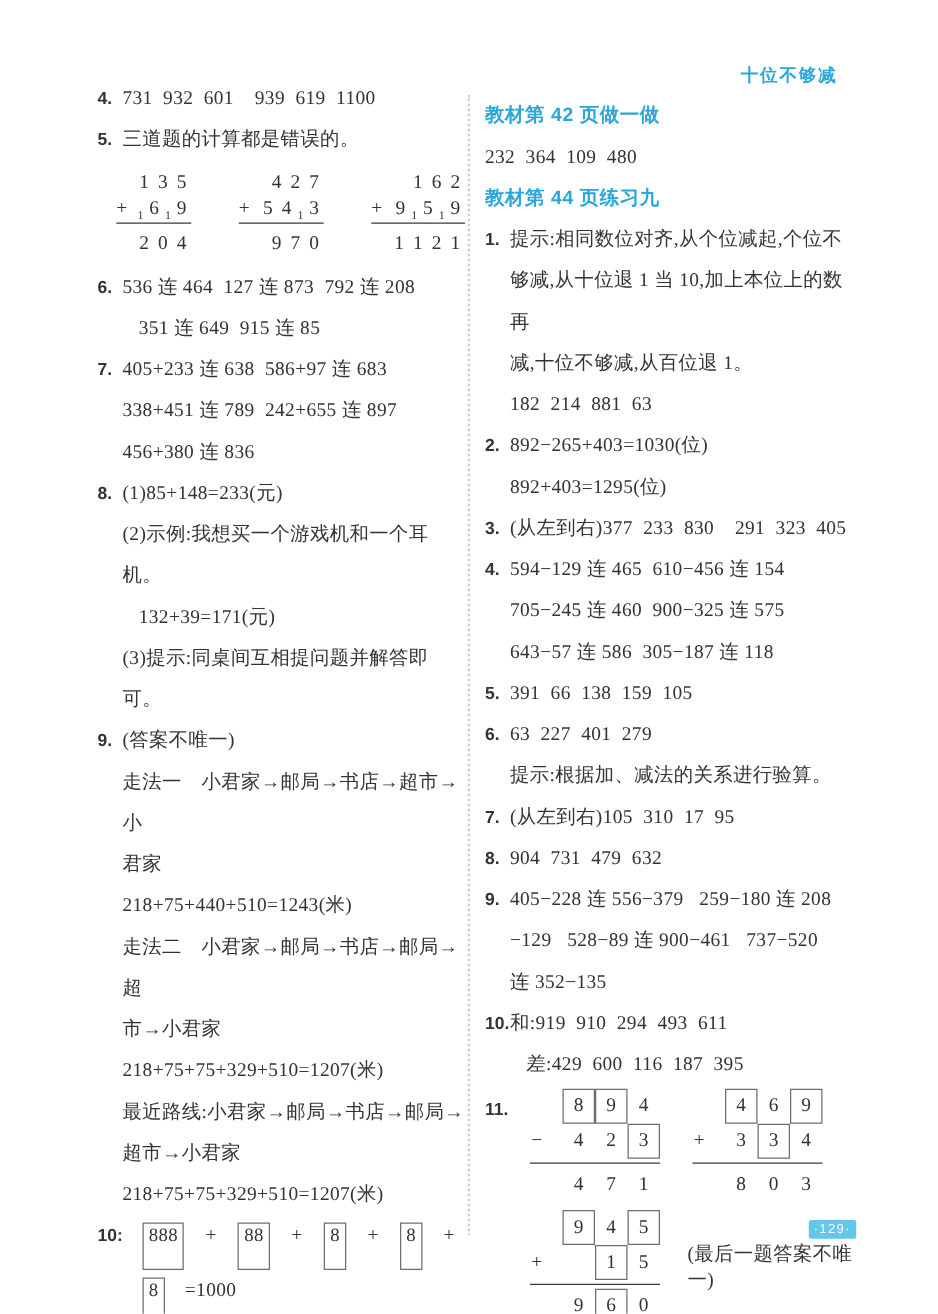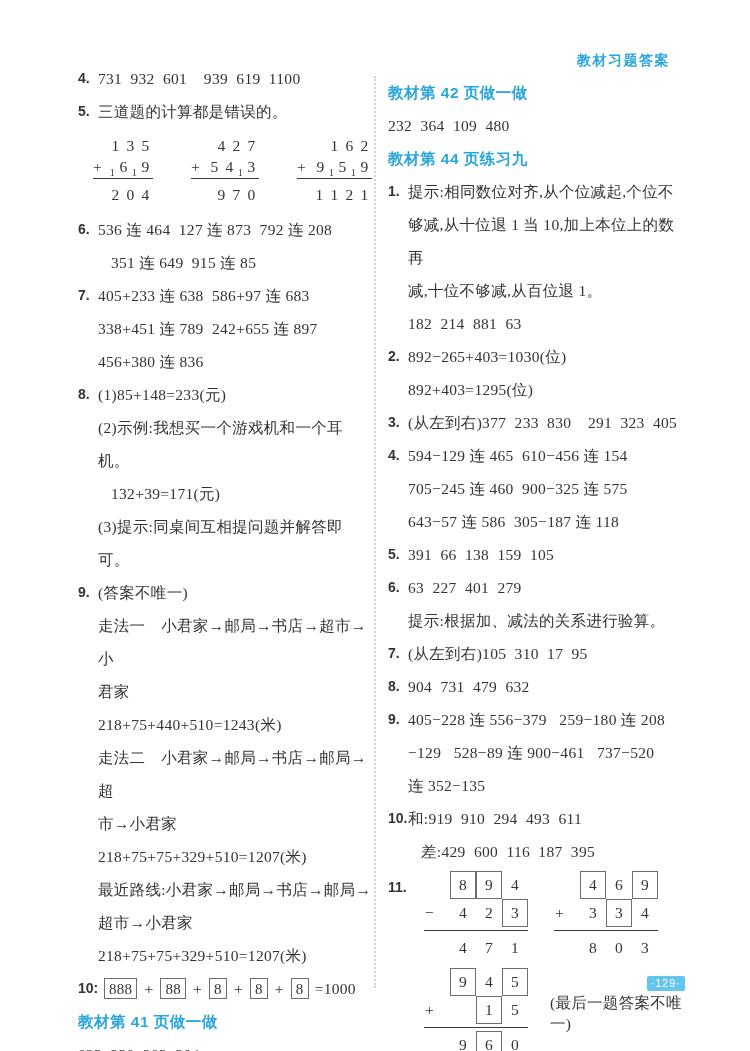--- a/index.html
+++ b/index.html
@@ -53,21 +53,21 @@
   .vadd{display:flex;flex-direction:column;align-items:flex-end;}
   .vrow{display:flex;align-items:flex-end;height:22px;}
   .vrow.mid{border-bottom:1.5px solid var(--rule);padding-bottom:2px;height:24px;}
   .vrow.bot{padding-top:3px;height:25px;}
   .vd{display:inline-block;width:15px;text-align:center;font-size:15.5px;}
   .vc{display:inline-block;width:7px;font-size:9.5px;transform:translateY(2px);text-align:center;}
   .vs{display:inline-block;width:16px;text-align:left;font-size:15.5px;}
   
   .bx{
     display:inline-block;border:1px solid var(--boxline);
-    padding:0 4px;height:21px;line-height:20px;margin:0 6px;font-size:15px;
+    padding:0 4px;height:38px;line-height:20px;margin:0 16px;font-size:15px;
   }
   .op{margin:0 1px;}
   
   .gridblock{padding-left:16px;margin-top:3px;line-height:normal;}
   .grid-row-a{display:flex;gap:26px;}
   .grid-row-b{display:flex;gap:22px;align-items:center;margin-top:6px;}
   .cgrid{display:inline-flex;flex-direction:column;}
   .grow{display:flex;}
   .grow.oprow{border-bottom:1.5px solid var(--rule);padding-bottom:3px;margin-bottom:3px;}
   .gc{
@@ -82,17 +82,17 @@
     position:absolute;left:647px;top:976px;
     background:var(--badge);color:#ffffff;
     font-family:"Liberation Sans",sans-serif;
     font-size:10.5px;line-height:15px;padding:0 4px;
     border-radius:2px;letter-spacing:1px;
   }
 </style>
 </head>
 <body>
 
-<div class="page-header">教材习题答案</div>
+<div class="page-header">十位不够减</div>
 <div class="divider"></div>
 <div class="col" id="col-left"><div class="line item"><span class="num">4.</span><span class="txt">731  932  601    939  619  1100</span></div><div class="line item"><span class="num">5.</span><span class="txt">三道题的计算都是错误的。</span></div><div class="vadds"><div class="vadd"><div class="vrow top"><span class="vd">1</span><span class="vd">3</span><span class="vd">5</span></div><div class="vrow mid"><span class="vs">+</span><span class="vc">1</span><span class="vd">6</span><span class="vc">1</span><span class="vd">9</span></div><div class="vrow bot"><span class="vd">2</span><span class="vd">0</span><span class="vd">4</span></div></div><div class="vadd"><div class="vrow top"><span class="vd">4</span><span class="vd">2</span><span class="vd">7</span></div><div class="vrow mid"><span class="vs">+</span><span class="vd">5</span><span class="vd">4</span><span class="vc">1</span><span class="vd">3</span></div><div class="vrow bot"><span class="vd">9</span><span class="vd">7</span><span class="vd">0</span></div></div><div class="vadd"><div class="vrow top"><span class="vd">1</span><span class="vd">6</span><span class="vd">2</span></div><div class="vrow mid"><span class="vs">+</span><span class="vd">9</span><span class="vc">1</span><span class="vd">5</span><span class="vc">1</span><span class="vd">9</span></div><div class="vrow bot"><span class="vd">1</span><span class="vd">1</span><span class="vd">2</span><span class="vd">1</span></div></div></div><div class="line item"><span class="num">6.</span><span class="txt">536 连 464  127 连 873  792 连 208</span></div><div class="line cont ind2">351 连 649  915 连 85</div><div class="line item"><span class="num">7.</span><span class="txt">405+233 连 638  586+97 连 683</span></div><div class="line cont">338+451 连 789  242+655 连 897</div><div class="line cont">456+380 连 836</div><div class="line item"><span class="num">8.</span><span class="txt">(1)85+148=233(元)</span></div><div class="line cont">(2)示例:我想买一个游戏机和一个耳机。</div><div class="line cont ind2">132+39=171(元)</div><div class="line cont">(3)提示:同桌间互相提问题并解答即可。</div><div class="line item"><span class="num">9.</span><span class="txt">(答案不唯一)</span></div><div class="line cont">走法一　小君家→邮局→书店→超市→小</div><div class="line cont">君家</div><div class="line cont">218+75+440+510=1243(米)</div><div class="line cont">走法二　小君家→邮局→书店→邮局→超</div><div class="line cont">市→小君家</div><div class="line cont">218+75+75+329+510=1207(米)</div><div class="line cont">最近路线:小君家→邮局→书店→邮局→</div><div class="line cont">超市→小君家</div><div class="line cont">218+75+75+329+510=1207(米)</div><div class="line item"><span class="num">10:</span><span class="bx">888</span><span class="op">+</span><span class="bx">88</span><span class="op">+</span><span class="bx">8</span><span class="op">+</span><span class="bx">8</span><span class="op">+</span><span class="bx">8</span><span class="tail">=1000</span></div><div class="line heading">教材第 41 页做一做</div><div class="line plain">823  230  203  304</div></div>
 <div class="col" id="col-right"><div class="line heading">教材第 42 页做一做</div><div class="line plain">232  364  109  480</div><div class="line heading">教材第 44 页练习九</div><div class="line item"><span class="num">1.</span><span class="txt">提示:相同数位对齐,从个位减起,个位不</span></div><div class="line cont">够减,从十位退 1 当 10,加上本位上的数再</div><div class="line cont">减,十位不够减,从百位退 1。</div><div class="line cont">182  214  881  63</div><div class="line item"><span class="num">2.</span><span class="txt">892−265+403=1030(位)</span></div><div class="line cont">892+403=1295(位)</div><div class="line item"><span class="num">3.</span><span class="txt">(从左到右)377  233  830    291  323  405</span></div><div class="line item"><span class="num">4.</span><span class="txt">594−129 连 465  610−456 连 154</span></div><div class="line cont">705−245 连 460  900−325 连 575</div><div class="line cont">643−57 连 586  305−187 连 118</div><div class="line item"><span class="num">5.</span><span class="txt">391  66  138  159  105</span></div><div class="line item"><span class="num">6.</span><span class="txt">63  227  401  279</span></div><div class="line cont">提示:根据加、减法的关系进行验算。</div><div class="line item"><span class="num">7.</span><span class="txt">(从左到右)105  310  17  95</span></div><div class="line item"><span class="num">8.</span><span class="txt">904  731  479  632</span></div><div class="line item"><span class="num">9.</span><span class="txt">405−228 连 556−379   259−180 连 208</span></div><div class="line cont">−129   528−89 连 900−461   737−520</div><div class="line cont">连 352−135</div><div class="line item"><span class="num">10.</span><span class="txt">和:919  910  294  493  611</span></div><div class="line cont ind2">差:429  600  116  187  395</div><div class="line item"><span class="num">11.</span><div class="gridblock"><div class="grid-row-a"><div class="cgrid"><div class="grow"><span class="gc"></span><span class="gc b">8</span><span class="gc b">9</span><span class="gc">4</span></div><div class="grow oprow"><span class="gc s">−</span><span class="gc">4</span><span class="gc">2</span><span class="gc b">3</span></div><div class="grow"><span class="gc"></span><span class="gc">4</span><span class="gc">7</span><span class="gc">1</span></div></div><div class="cgrid"><div class="grow"><span class="gc"></span><span class="gc b">4</span><span class="gc">6</span><span class="gc b">9</span></div><div class="grow oprow"><span class="gc s">+</span><span class="gc">3</span><span class="gc b">3</span><span class="gc">4</span></div><div class="grow"><span class="gc"></span><span class="gc">8</span><span class="gc">0</span><span class="gc">3</span></div></div></div><div class="grid-row-b"><div class="cgrid"><div class="grow"><span class="gc"></span><span class="gc b">9</span><span class="gc">4</span><span class="gc b">5</span></div><div class="grow oprow"><span class="gc s">+</span><span class="gc"></span><span class="gc b">1</span><span class="gc">5</span></div><div class="grow"><span class="gc"></span><span class="gc">9</span><span class="gc b">6</span><span class="gc">0</span></div></div><span class="grid-note">(最后一题答案不唯一)</span></div></div></div></div>
 <div class="page-badge">·129·</div>
 
 </body></html>

